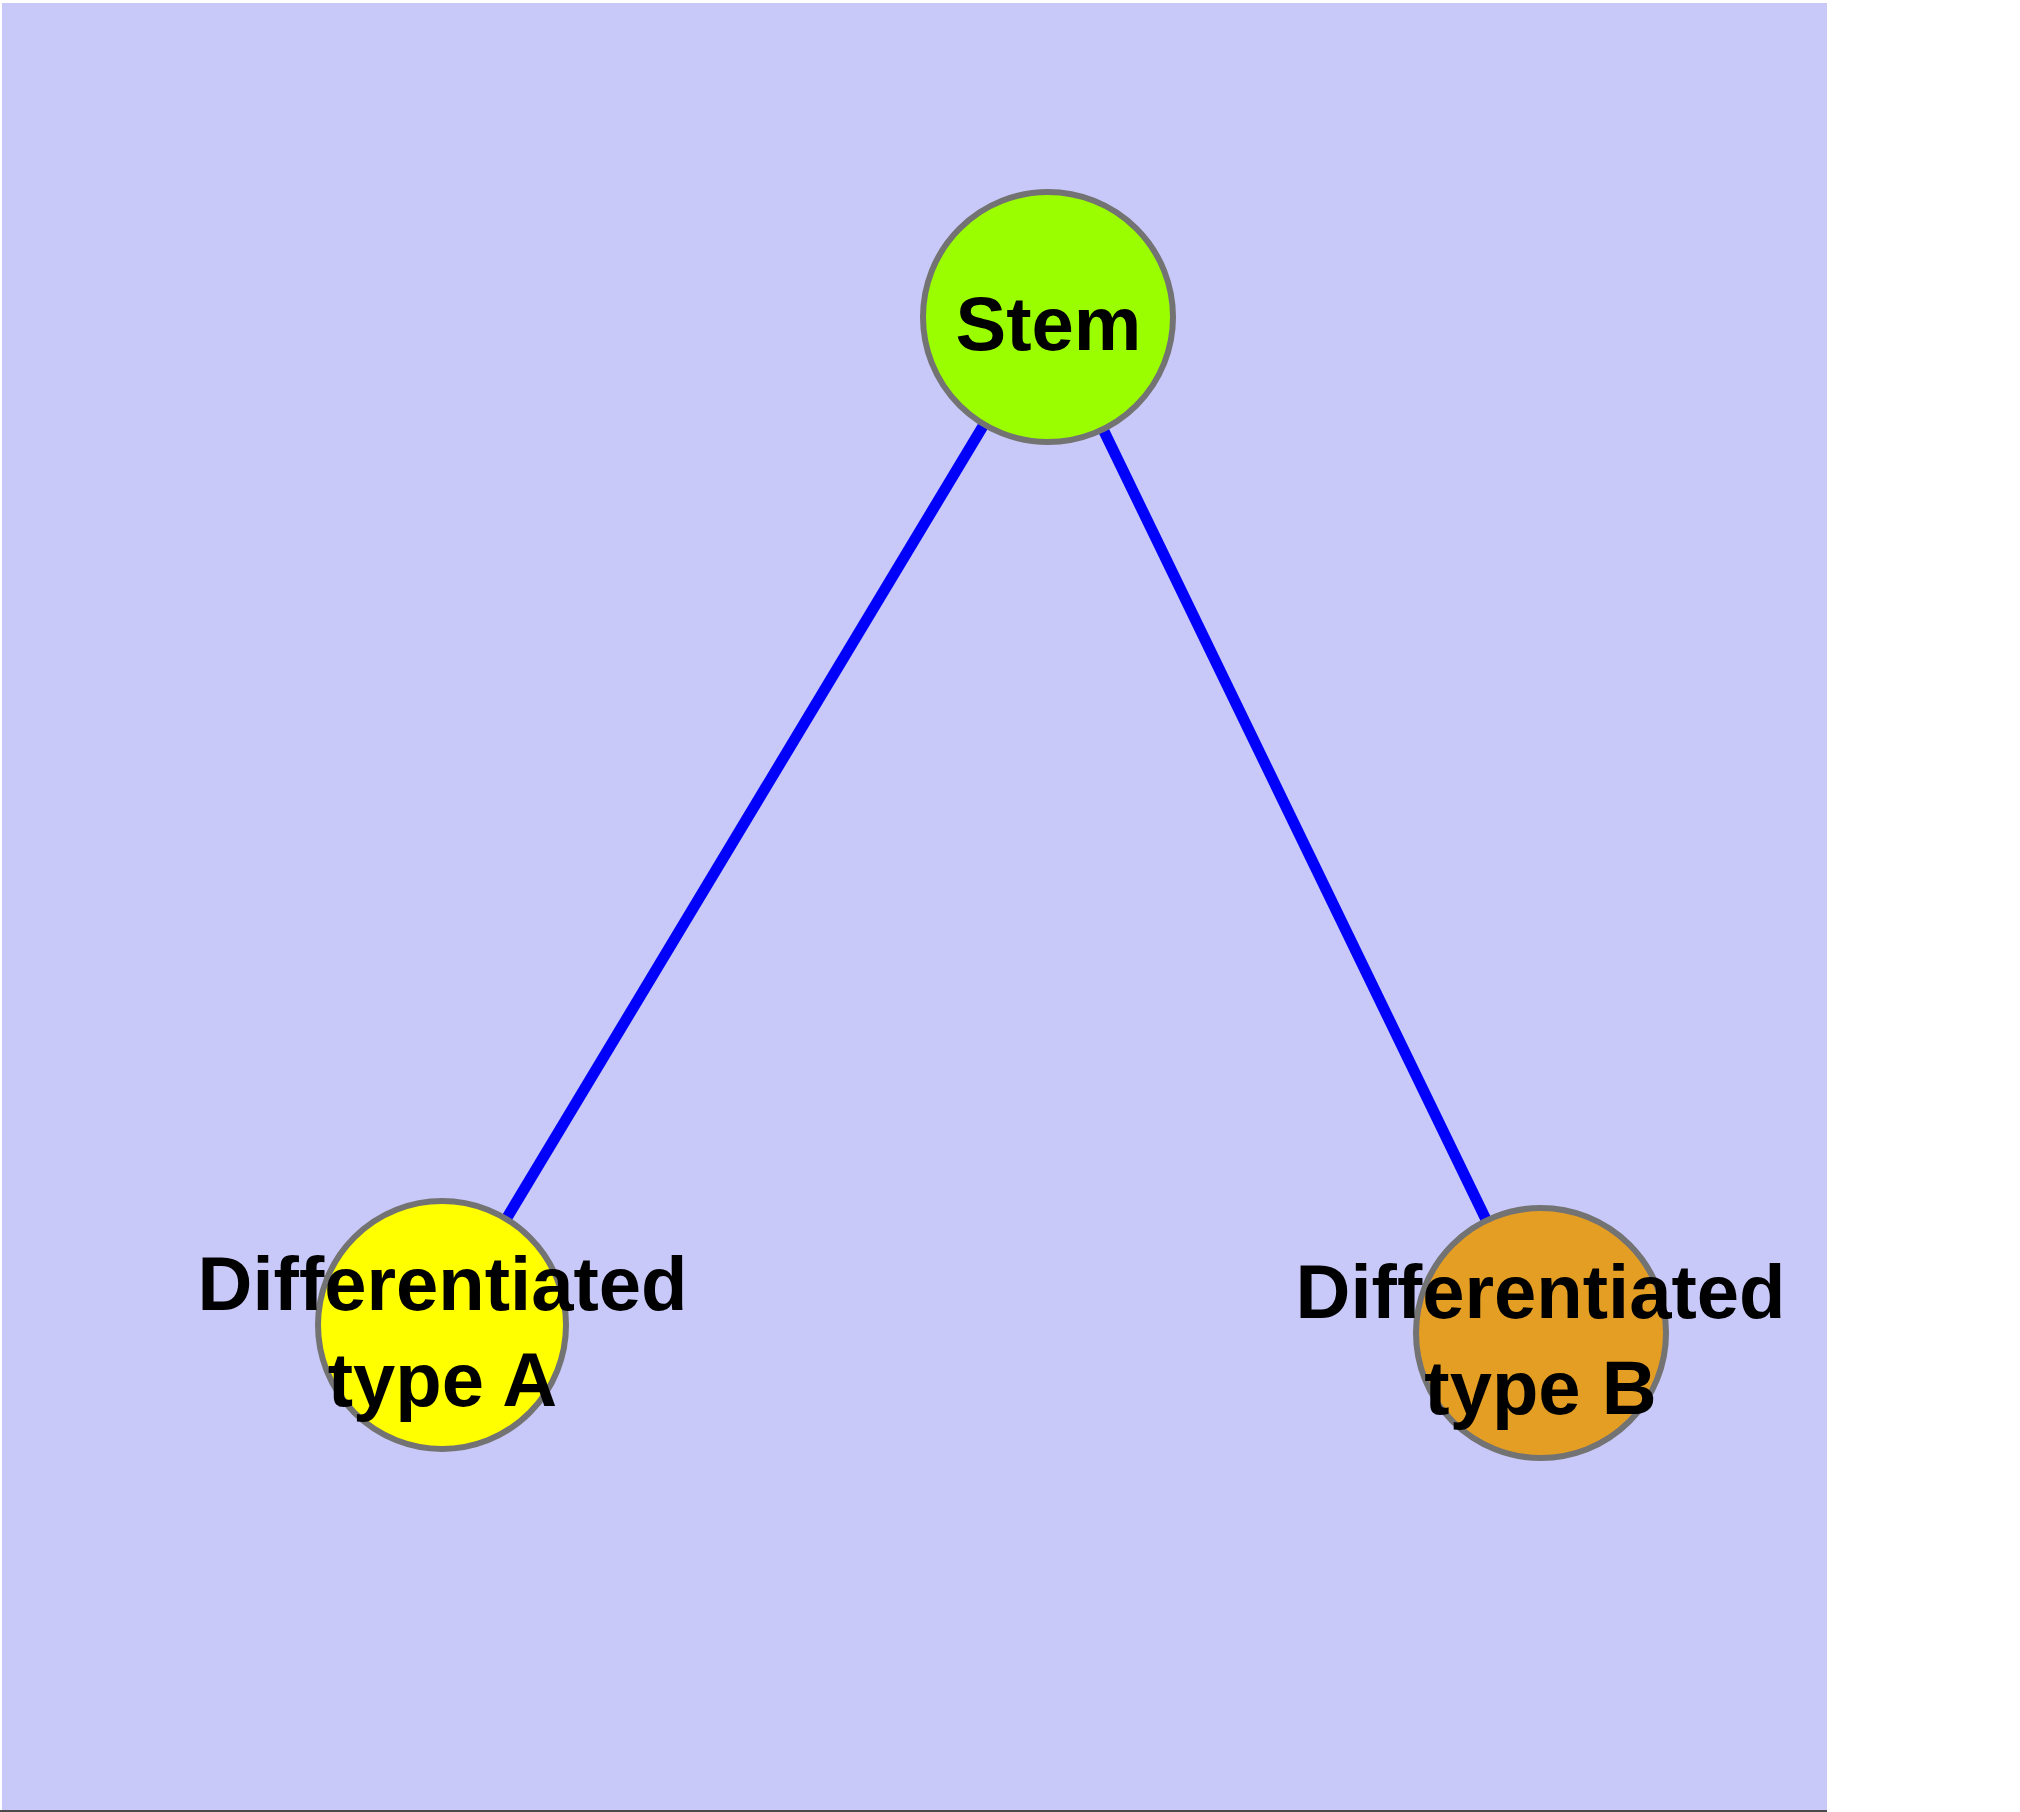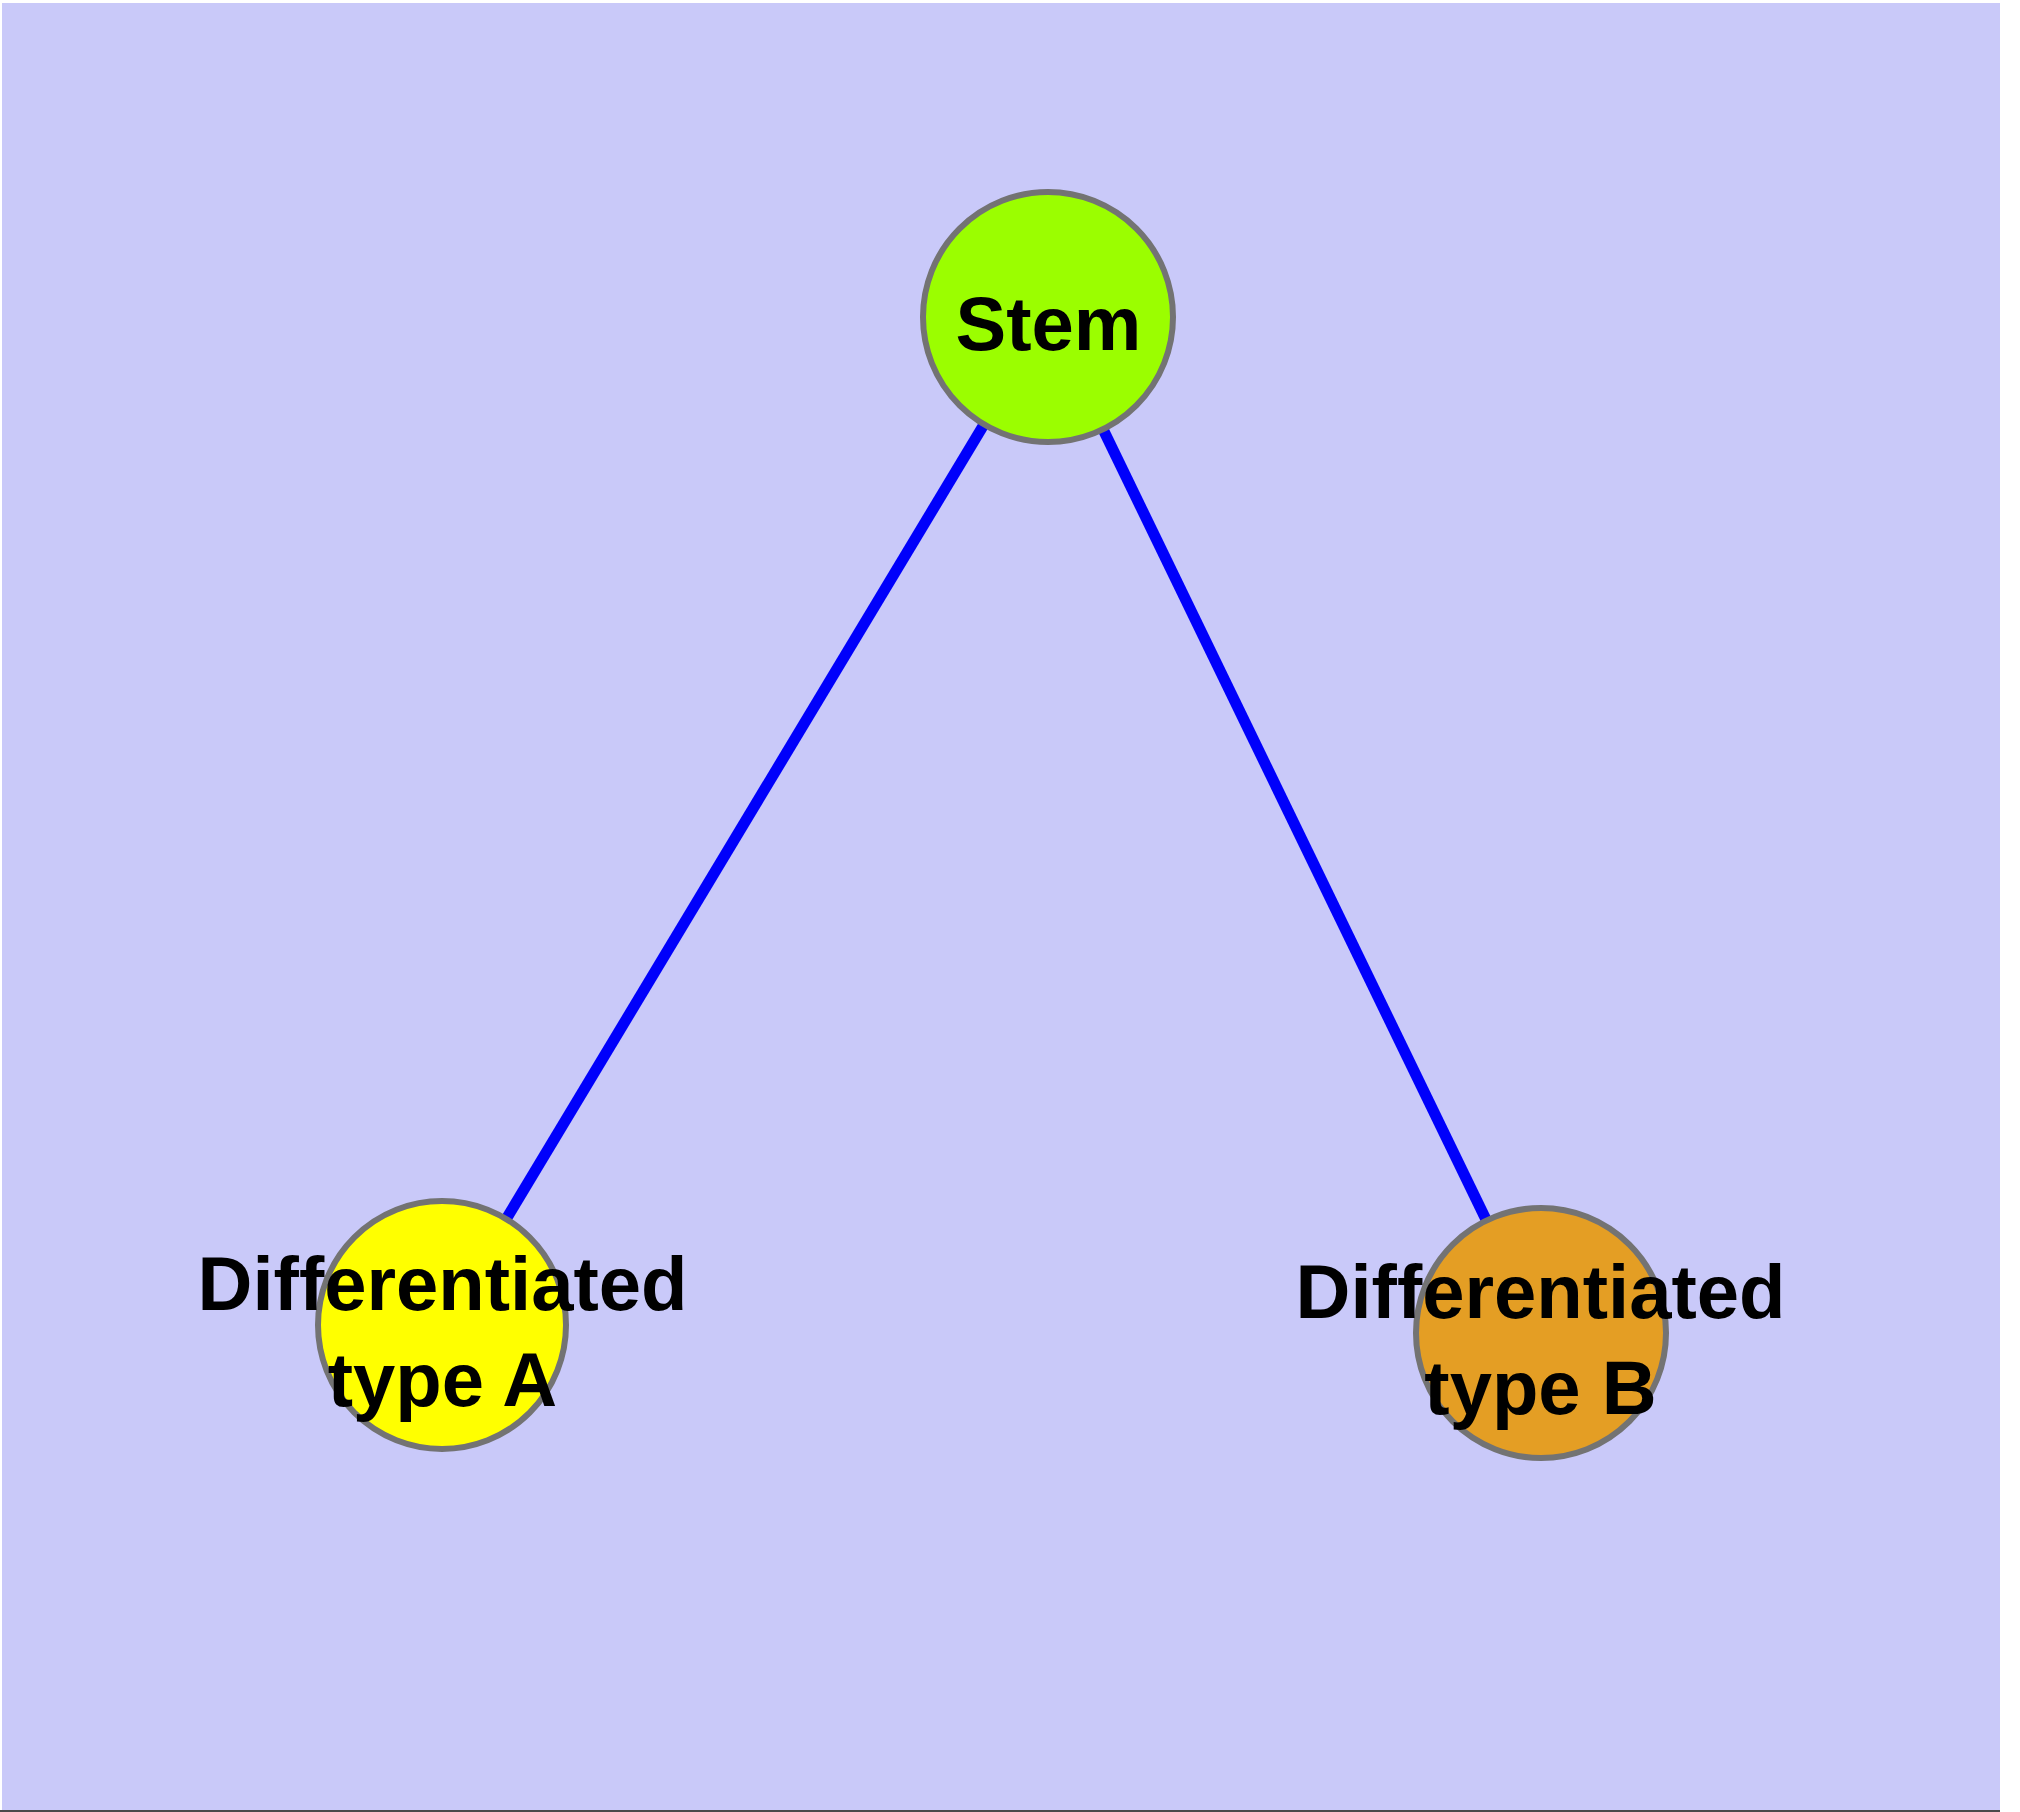--- a/index.html
+++ b/index.html
@@ -3,21 +3,21 @@
 <meta charset="utf-8">
 <style>
   html, body { margin: 0; padding: 0; }
   body {
     width: 2021px; height: 1812px;
     font-family: "Liberation Sans", sans-serif;
     overflow: hidden;
   }
   .page {
     position: relative;
-    width: 2000px; height: 1812px;
+    width: 1827px; height: 1812px;
     background: #FFFFFF;
     border-radius: 30px;
   }
   .canvas {
     position: absolute;
     left: 1.7px; top: 3.4px; right: 0; bottom: 1.7px;
   }
   .edges-layer {
     position: absolute;
     left: 0; top: 0;

